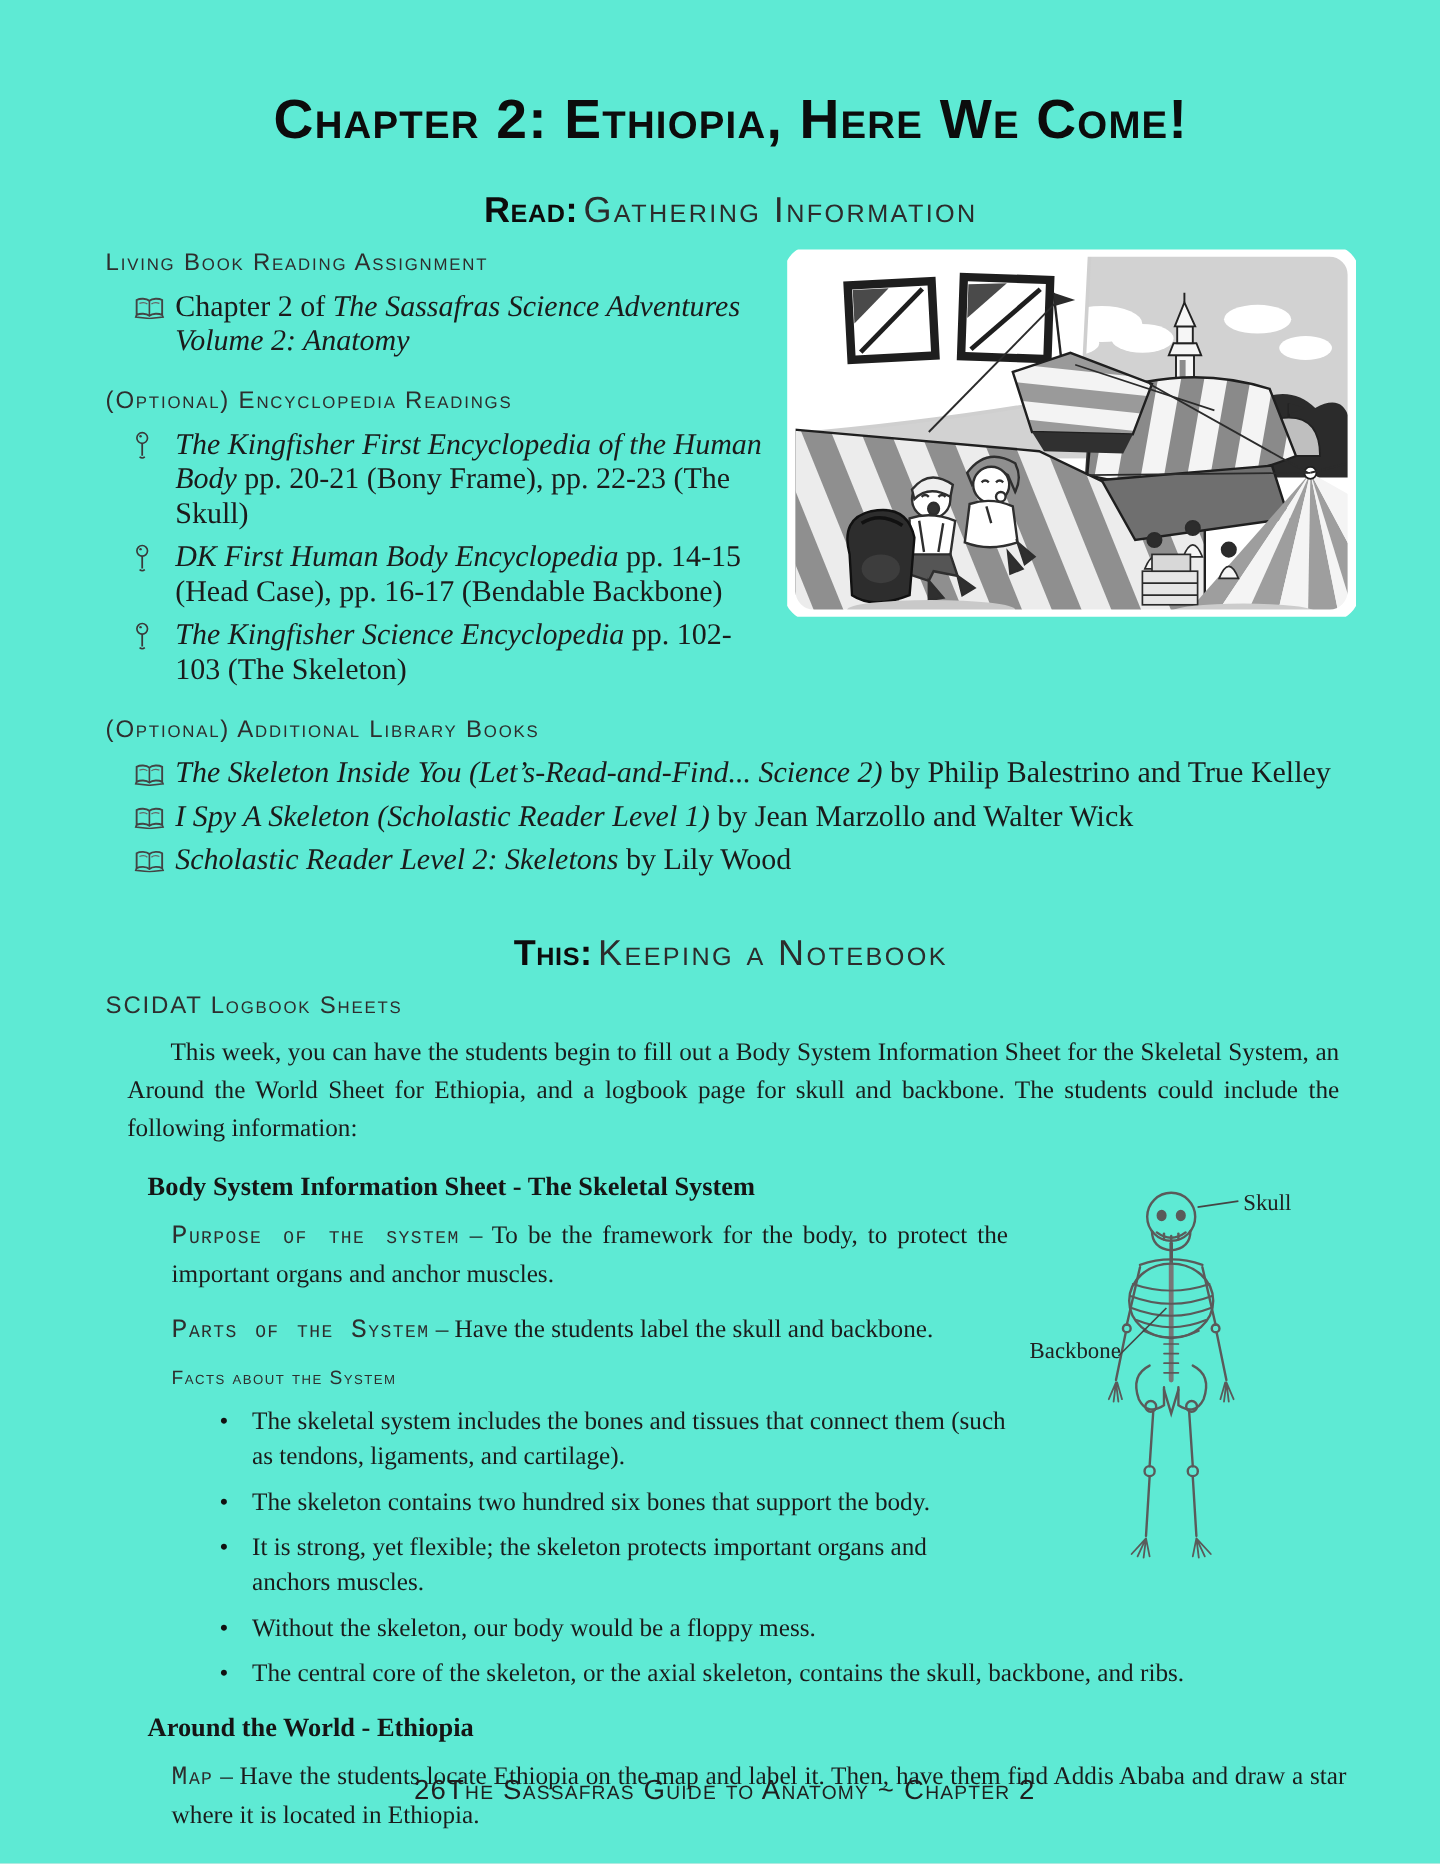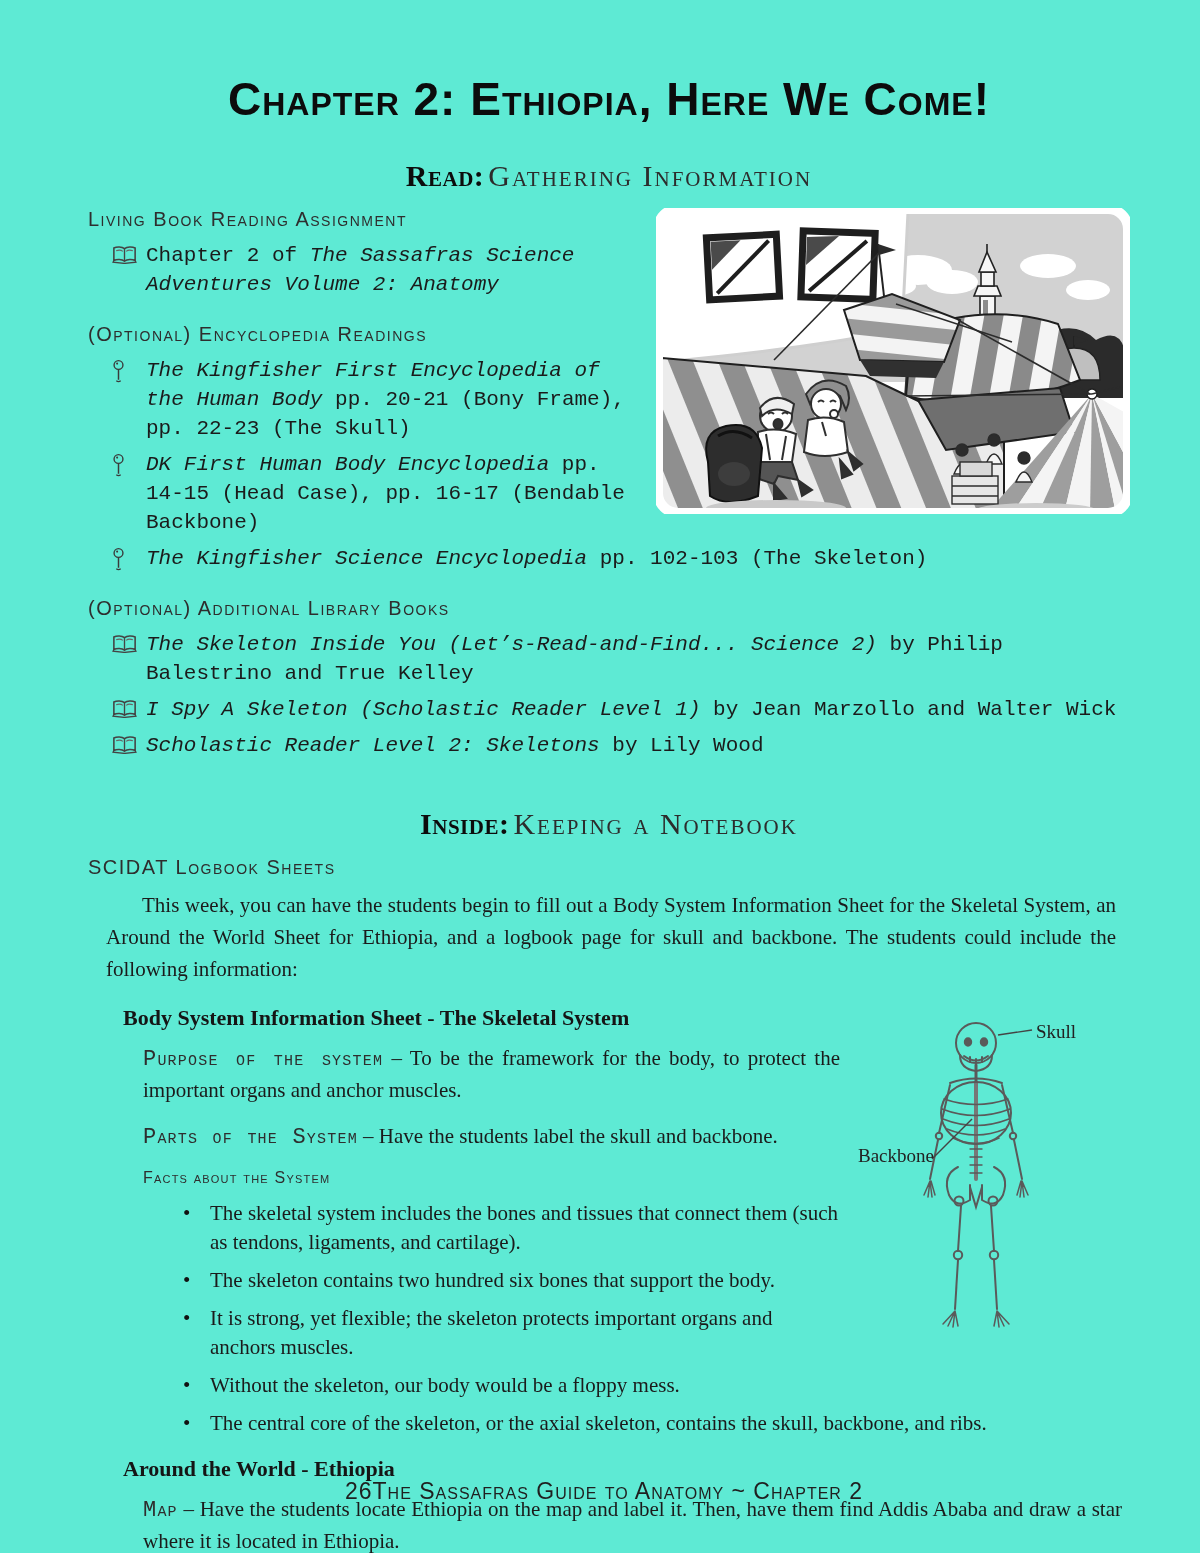--- a/index.html
+++ b/index.html
@@ -22,21 +22,21 @@
     font-size:46px;
     letter-spacing:1px;
     text-align:center;
     color:#0c0c0c;
     margin:0 0 34px 0;
     line-height:1.1;
   }
   .section-heading{
     text-align:center;
     margin:30px 0 16px 0;
-    font-family:Liberation Serif, serif;
+    font-family:Liberation Sans, sans-serif;
     font-variant:small-caps;
     line-height:1.1;
   }
   .sh-bold{font-weight:900;font-size:30px;color:#0c0c0c;letter-spacing:0.5px;}
   .sh-light{font-weight:400;font-size:30px;color:#2c2c2c;letter-spacing:2px;}
   .sub-head{
     font-family:"Liberation Sans", sans-serif;
     font-variant:small-caps;
     font-weight:400;
     font-size:20px;
@@ -72,24 +72,23 @@
   .read-body{overflow:visible;}
   .market-figure{
     float:right;
     width:474px;height:306px;
     margin:0 0 12px 14px;
   }
   ul.icon-list{list-style:none;margin:0 0 6px 0;padding:0;}
   ul.icon-list li{
     position:relative;
     padding-left:58px;
-    font-size:21px;
+    font-size:25px;
     line-height:29px;
     margin:5px 0 7px 0;
-    font-family:Liberation Mono, monospace;
   }
   ul.icon-list li .ico{
     position:absolute;left:24px;top:3px;
   }
   .t-italic{font-style:italic;}
 
   
   .intro-par{
     font-size:21px;line-height:32px;
     text-align:justify;
@@ -381,21 +380,21 @@
                 <path d="M1.8 14.8 L1 16.4 L12 17.6 L23 16.4 L22.2 14.8" fill="none" stroke="#444" stroke-width="1.2"></path>
               </svg>
           </span>
           <span class="t-italic">Scholastic Reader Level 2: Skeletons</span><span> by Lily Wood</span>
         </li>
       </ul>
       <div style="clear:both;"></div>
     </div>
 
     <div class="section-heading" style="margin-top:40px;">
-      <span class="sh-bold">Inside:</span>
+      <span class="sh-bold">This:</span>
       <span class="sh-light">Keeping a Notebook</span>
     </div>
 
     <h3 class="sub-head" style="margin-top:12px;">SCIDAT Logbook Sheets</h3>
 
     <p class="intro-par">This week, you can have the students begin to fill out a Body System Information Sheet for the Skeletal System, an Around the World Sheet for Ethiopia, and a logbook page for skull and backbone. The students could include the following information:</p>
 
     <div class="write-body">
 
       <div class="skeleton-figure">

